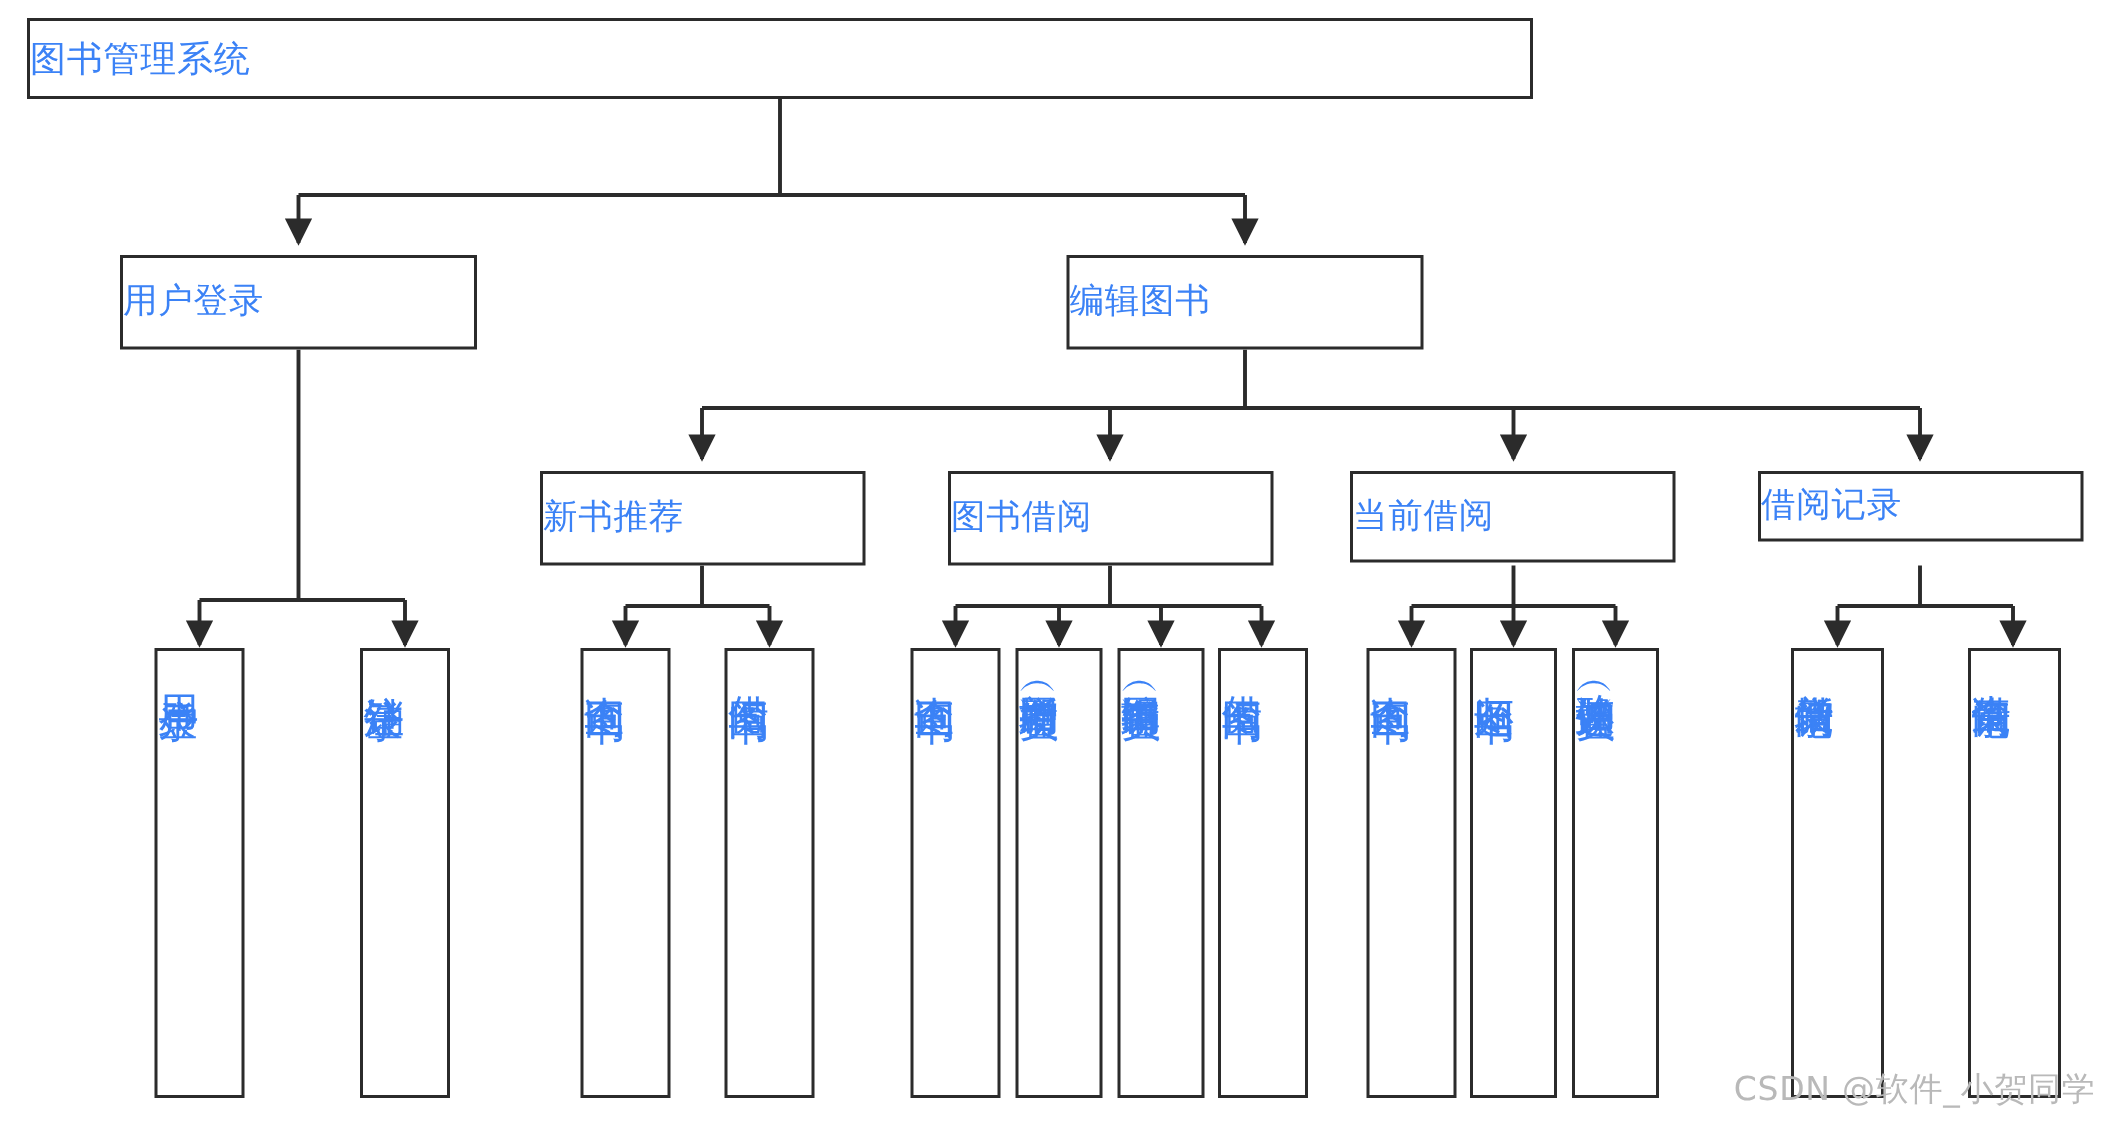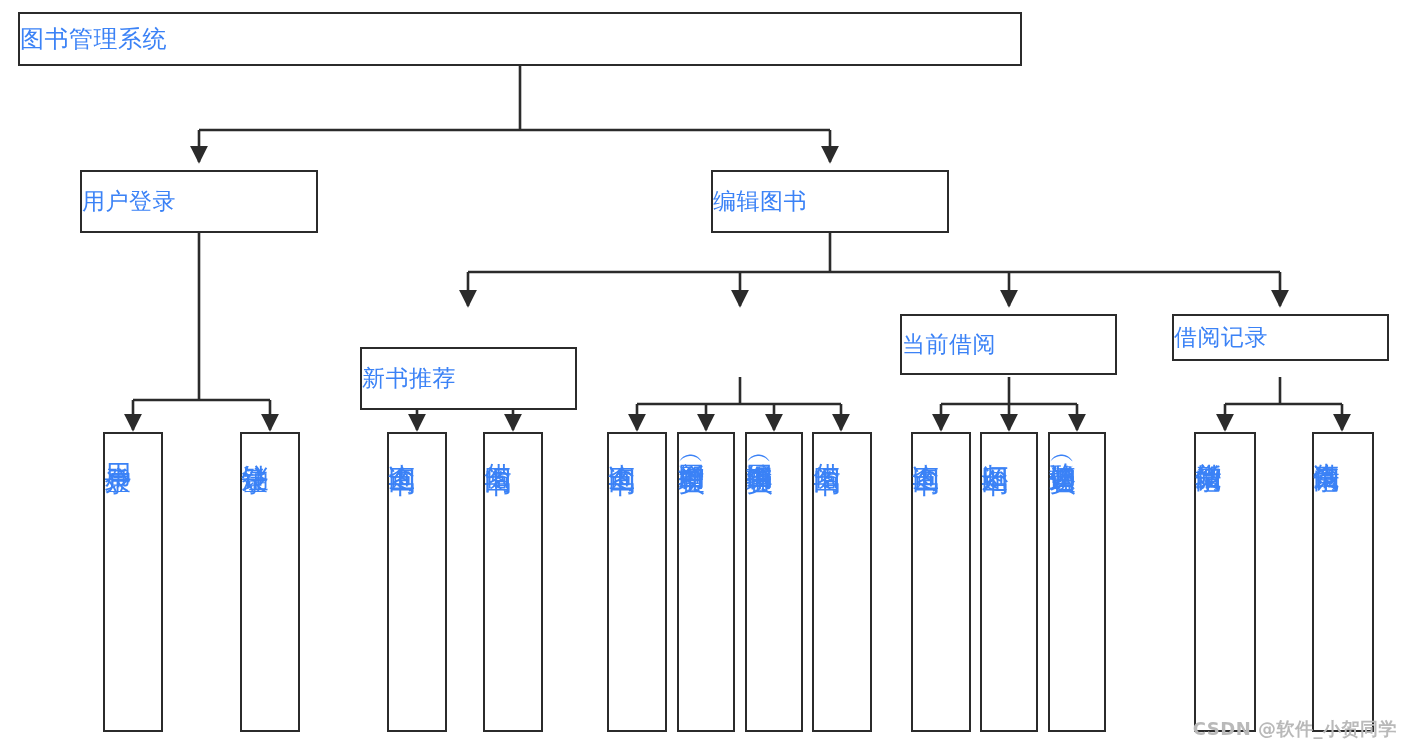--- a/index.html
+++ b/index.html
@@ -64,26 +64,25 @@
     white-space: normal;
   }
   .node.v.tall .lbl {
     font-size: 26px;
     letter-spacing: 1px;
   }
   .watermark {
     position: absolute;
     right: 8px;
     bottom: 6px;
-    font-size: 18px;
+    font-size: 22px;
     color: #b9b9b9;
     letter-spacing: 0.5px;
     z-index: 5;
     font-family: "DejaVu Sans", "Liberation Sans", sans-serif;
-    font-weight: bold;
   }
 </style>
 </head>
 <body>
 
 <div id="canvas">
 
   <svg id="wires" viewBox="0 0 1405 747" xmlns="http://www.w3.org/2000/svg">
     <defs>
       <marker id="arrow" viewBox="0 0 10 10" refX="9" refY="5" markerWidth="7" markerHeight="7" orient="auto-start-reverse">
@@ -138,22 +137,25 @@
     <span class="lbl">图书管理系统</span>
   </div>
 
   <div class="node h" style="left:80px; top:170px; width:238px; height:63px;">
     <span class="lbl">用户登录</span>
   </div>
   <div class="node h" style="left:711px; top:170px; width:238px; height:63px;">
     <span class="lbl">编辑图书</span>
   </div>
 
-  <div class="node h" style="left:360px; top:314px; width:217px; height:63px;margin-top:33px;">
+  <div class="node h" style="left:360px; top:314px; width:217px; height:63px;">
     <span class="lbl">新书推荐</span>
+  </div>
+  <div class="node h" style="left:632px; top:314px; width:217px; height:63px;">
+    <span class="lbl">图书借阅</span>
   </div>
   <div class="node h" style="left:900px; top:314px; width:217px; height:61px;">
     <span class="lbl">当前借阅</span>
   </div>
   <div class="node h" style="left:1172px; top:314px; width:217px; height:47px;">
     <span class="lbl">借阅记录</span>
   </div>
 
   <div class="node v" style="left:103px; top:432px; width:60px; height:300px;">
     <span class="lbl">用户登录</span>

